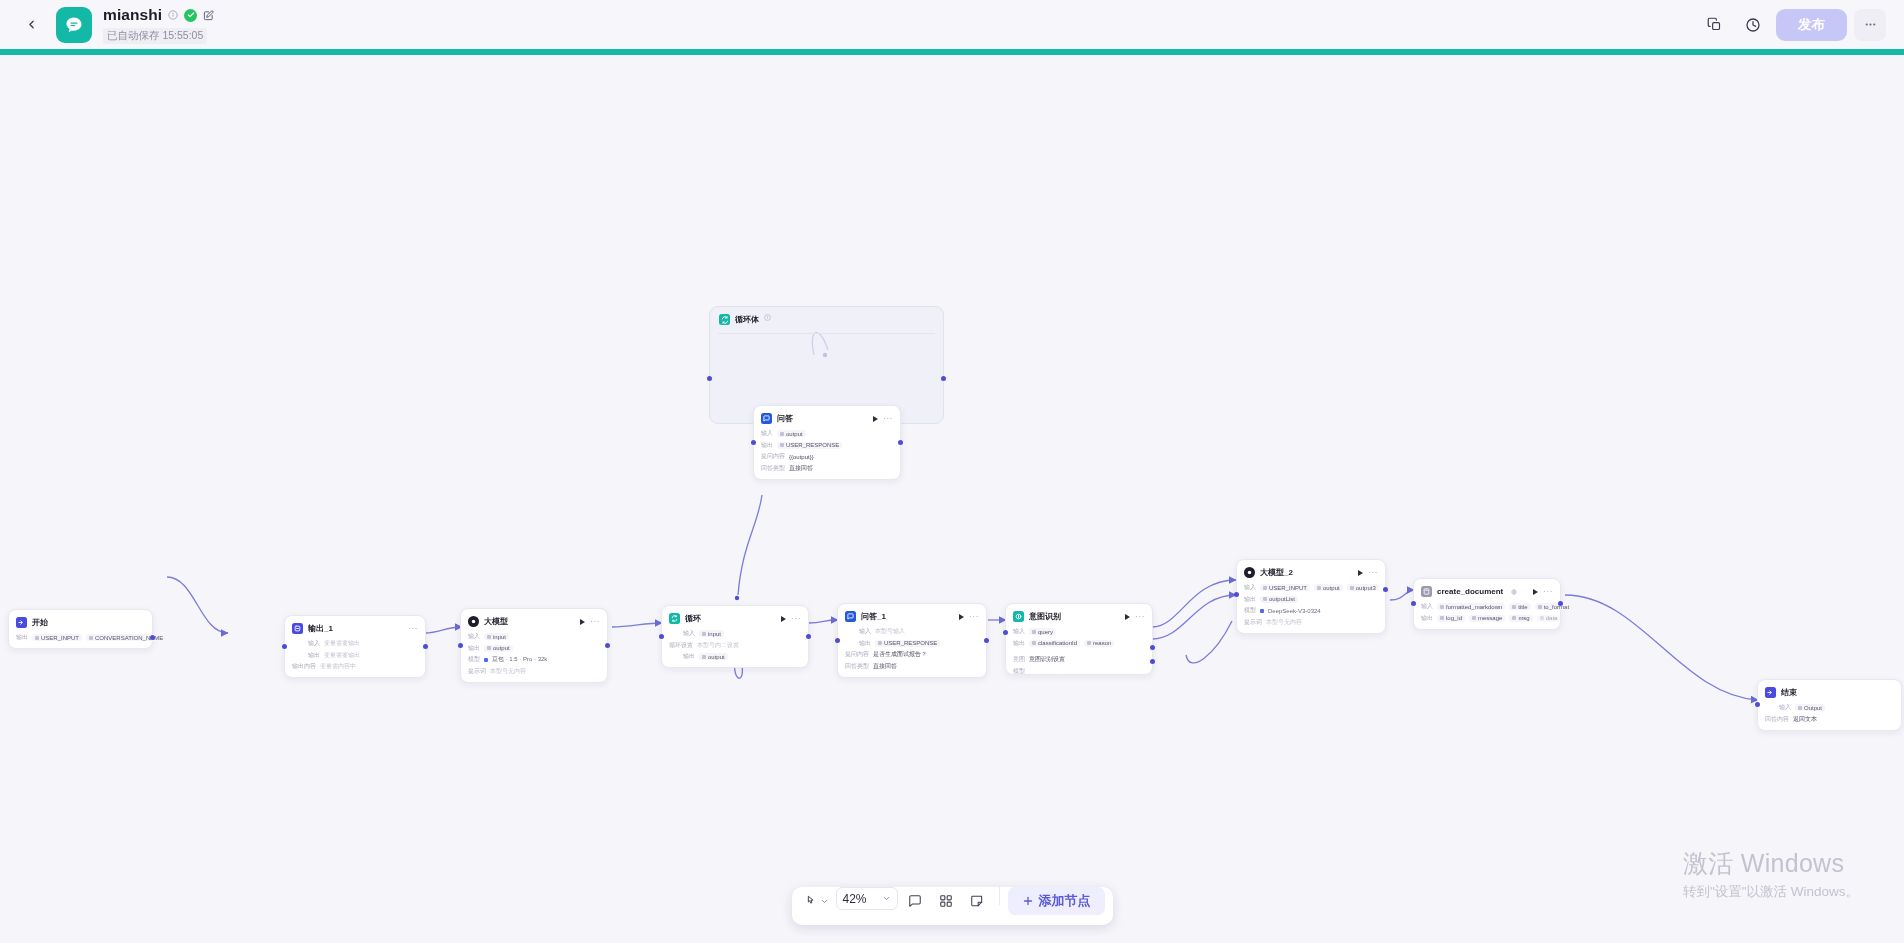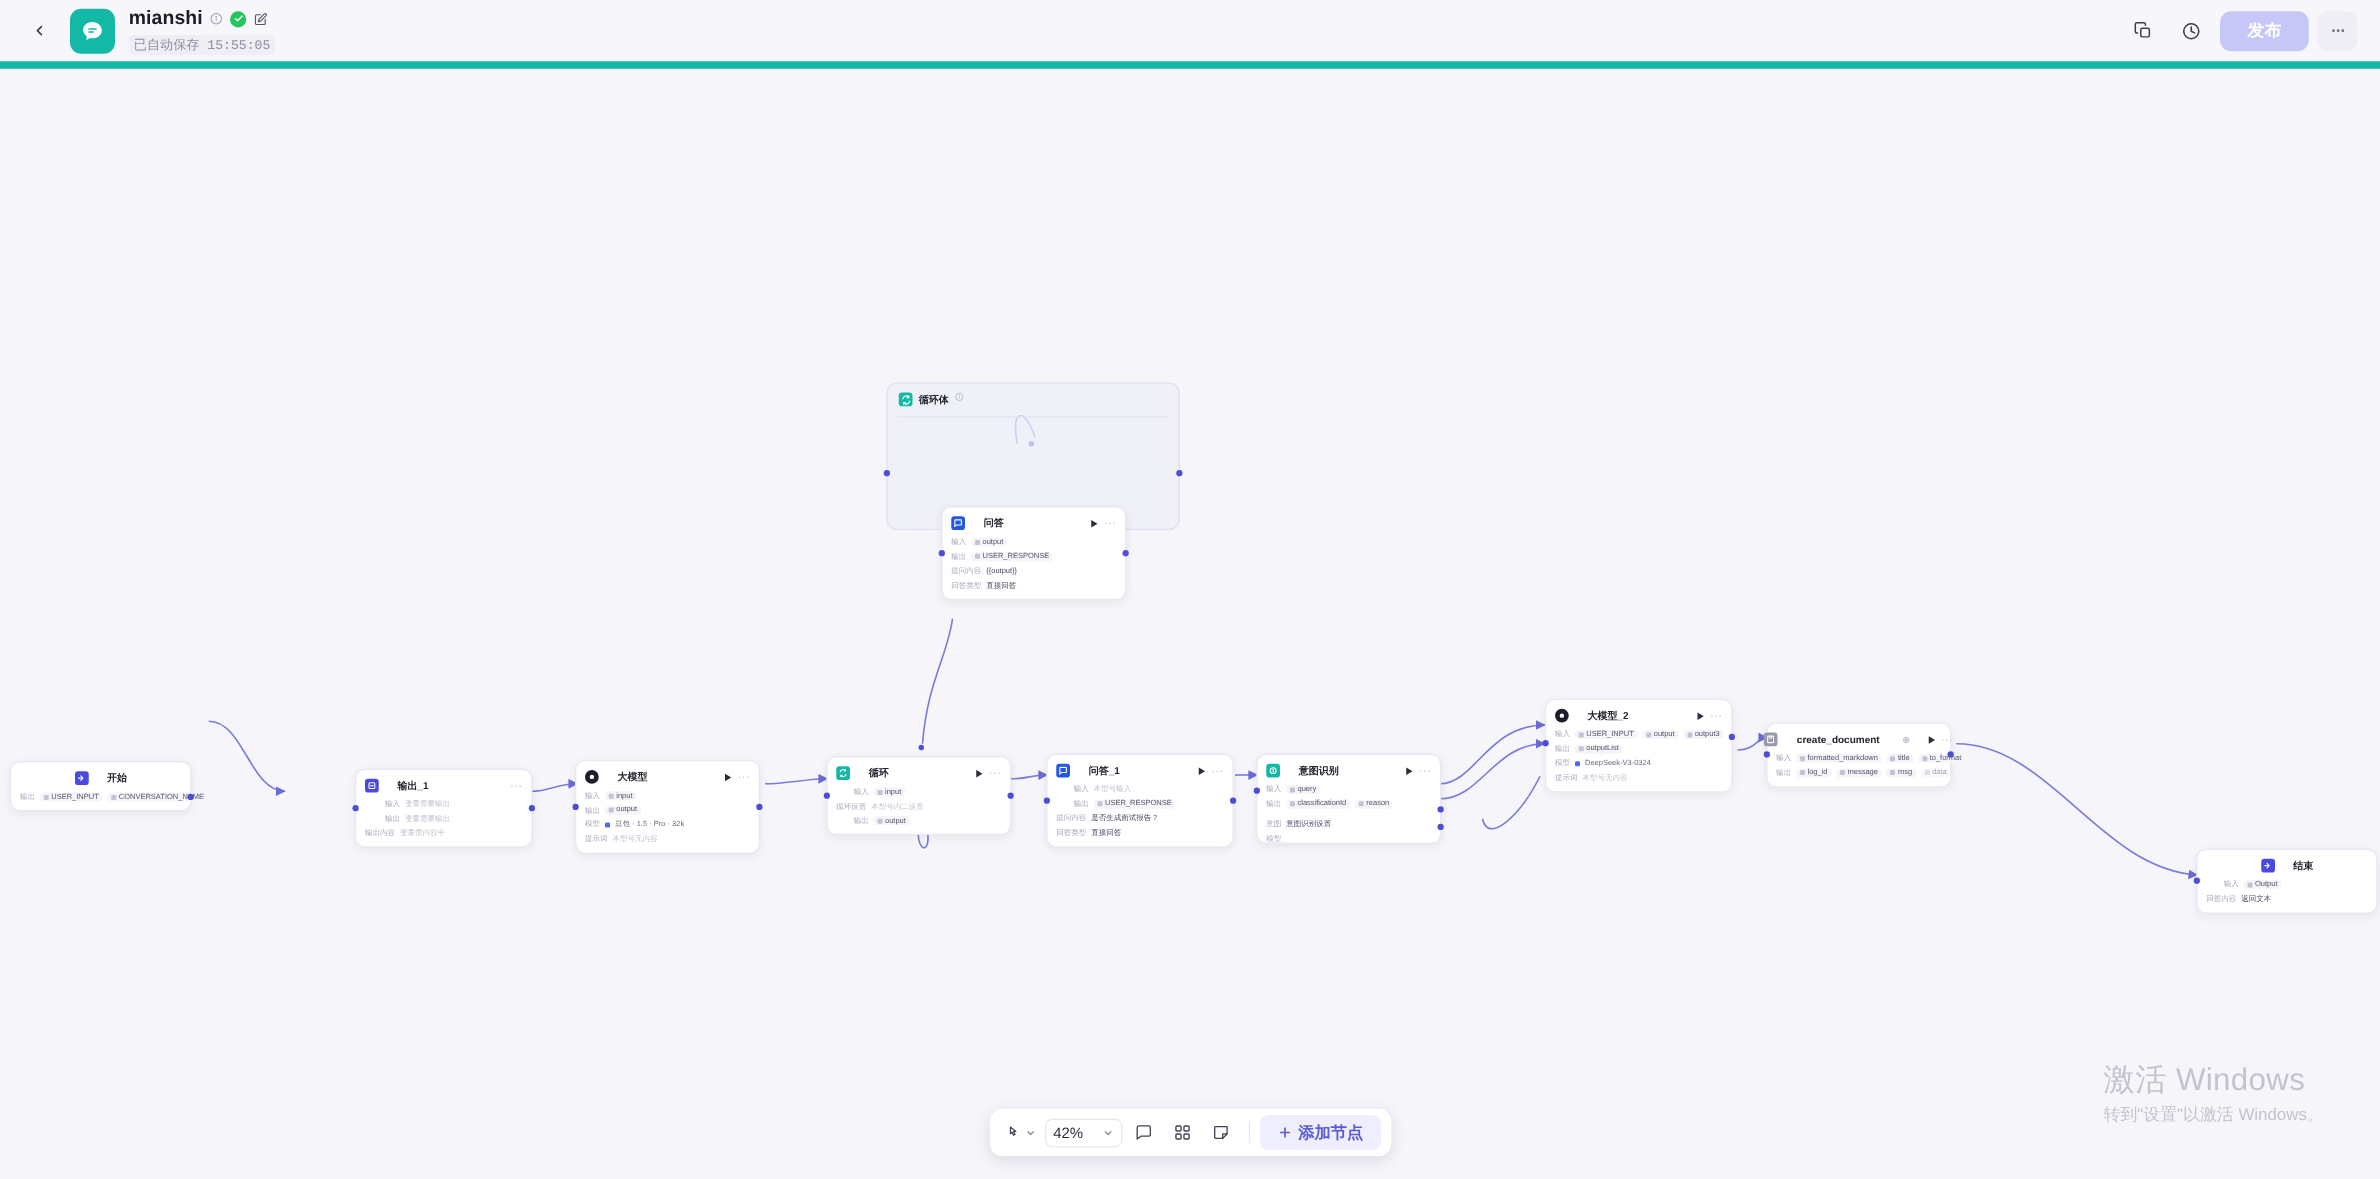--- a/index.html
+++ b/index.html
@@ -32,21 +32,21 @@
   .title-block { margin-left: 11px; display: flex; flex-direction: column; justify-content: center; }
   .title-row { display: flex; align-items: center; gap: 6px; height: 20px; }
   .title-text { font-size: 15.5px; font-weight: 700; color: #1c1c28; letter-spacing: .1px; }
   .info-ico { color: #9a9aae; display: flex; }
   .verified {
     width: 13px; height: 13px; border-radius: 50%;
     background: #22c55e; display: flex; align-items: center; justify-content: center;
     flex: none;
   }
   .edit-ico { color: #52526a; display: flex; cursor: pointer; }
-  .save-row { display: flex; align-items: flex-end; margin-top: 3px; font-family: Liberation Mono, monospace; }
+  .save-row { display: flex; align-items: flex-end; margin-top: 3px; }
   .save-text {
     font-size: 10.5px; color: #8e8ea3;
     background: #eeeef4; border-radius: 3px; padding: 1px 4px;
   }
   .header-right {
     margin-left: auto; display: flex; align-items: center; gap: 7px; margin-right: 18px;
   }
   .hdr-icon-btn {
     width: 32px; height: 32px; border-radius: 8px;
     display: flex; align-items: center; justify-content: center;
@@ -76,21 +76,21 @@
   
   .node {
     position: absolute;
     background: #ffffff;
     border: 1px solid #e8e8f0;
     border-radius: 8px;
     box-shadow: 0 2px 7px rgba(30,30,60,.07);
     padding: 6px 7px 6px 7px;
     z-index: 10;
   }
-  .node-head { display: flex; align-items: center; gap: 15px; height: 13px; justify-content: center; }
+  .node-head { display: flex; align-items: center; gap: 5px; height: 13px; }
   .node-ico {
     width: 11px; height: 11px; border-radius: 2.5px; flex: none;
     display: flex; align-items: center; justify-content: center;
   }
   .node-title { font-size: 8px; font-weight: 700; color: #23232f; white-space: nowrap; }
   .node-head-actions { margin-left: auto; display: flex; align-items: center; gap: 5px; }
   .play-tri {
     width: 0; height: 0; border-left: 5px solid #2b2b3a;
     border-top: 3.2px solid transparent; border-bottom: 3.2px solid transparent;
     cursor: pointer;
@@ -141,21 +141,21 @@
 
   
   .toolbar-wrap {
     position: absolute; bottom: 18px; left: 0; width: 1904px;
     display: flex; justify-content: center; align-items: center; gap: 9px;
     z-index: 45;
   }
   .tb-group {
     height: 38px; background: #ffffff; border-radius: 10px;
     box-shadow: 0 3px 12px rgba(30,30,60,.13);
-    display: flex; align-items: center; padding: 0 8px; gap: 3px;
+    display: flex; align-items: flex-start; padding: 0 8px; gap: 3px;
   }
   .tb-btn {
     height: 28px; min-width: 28px; border-radius: 7px;
     display: flex; align-items: center; justify-content: center;
     color: #41414f; cursor: pointer; padding: 0 4px;
   }
   .zoom-box {
     height: 23px; min-width: 62px; border: 1px solid #e6e6ef; border-radius: 6px;
     display: flex; align-items: center; justify-content: space-between;
     padding: 0 6px; gap: 6px; cursor: pointer;

